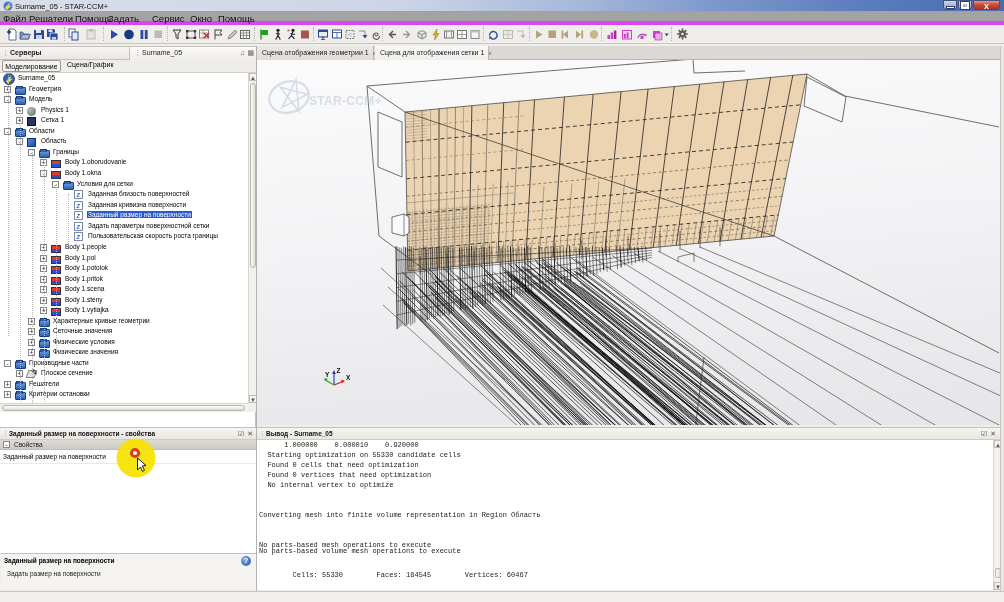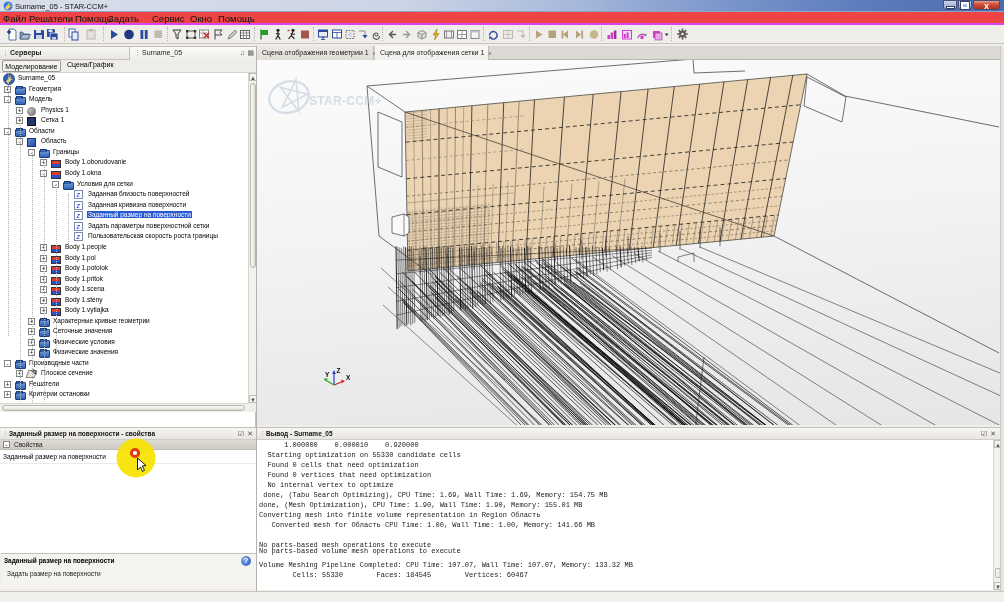--- a/index.html
+++ b/index.html
@@ -1,19 +1,19 @@
 <!DOCTYPE html>
 <html><head><meta charset="utf-8"><style>
 *{margin:0;padding:0;box-sizing:border-box}
 body{width:1004px;height:602px;position:relative;font-family:"Liberation Sans",sans-serif;background:#f0eeea;overflow:hidden}
 .abs{position:absolute}
 .titlebar{left:0;top:0;width:1004px;height:12px;background:linear-gradient(90deg,#d9deea 0%,#ccd5e6 40%,#a5b7da 58%,#7b96cb 72%,#5b7cbd 86%,#4a6bb0 100%);border-bottom:1px solid #8fa3c8}
 .title-txt{position:absolute;left:15px;top:2px;font-size:7.5px;color:#111;white-space:nowrap}
 .wbtn{position:absolute;top:0;height:10px;width:19px;border:1px solid #44507a;border-radius:0 0 3px 3px}
-.menubar{left:0;top:12px;width:1004px;height:13px;background:#ef4444;border-bottom:2px solid #d946ef;font-size:9.5px;color:#111}
+.menubar{left:0;top:12px;width:1004px;height:13px;background:#a3a3a3;border-bottom:4px solid #d946ef;font-size:9.5px;color:#111}
 .menubar span{position:absolute;top:1px}
 .toolbar{left:0;top:25px;width:1004px;height:19px;background:#f0eeea;border-bottom:1px solid #c9c6c0}
 .tsep{position:absolute;top:2px;width:1px;height:14px;border-left:1px dotted #b5b2ac}
 .lpanel-h{left:0;top:46px;width:257px;height:14px;background:linear-gradient(#f7f6f4,#e9e7e2);border:1px solid #c4c1bb;border-left:none;font-size:7px}
 .sceneh{left:257px;top:46px;width:747px;height:14px;background:#dcd9d4;border-bottom:1px solid #b9b6b0}
 .stab{position:absolute;top:0;height:14px;font-size:7px;color:#222;padding:3px 3px 0 5px;border-right:1px solid #bdbab4;white-space:nowrap}
 .tabrow{left:0;top:60px;width:257px;height:13px;background:#efede9;border-bottom:1px solid #d5d2cc;font-size:7px}
 .tree{left:0;top:73px;width:248px;height:330px;background:#fff;overflow:hidden;font-size:6.5px}
 .trow{position:absolute;height:11px;white-space:nowrap;color:#000}
 .trow span{letter-spacing:0}
@@ -901,27 +901,23 @@
     <span style="position:absolute;left:9px;top:2px">Вывод - Surname_05</span>
     <span style="position:absolute;right:17px;top:2px;color:#555;font-weight:normal;font-size:7px">☑</span>
     <span style="position:absolute;right:8px;top:2px;color:#555;font-weight:normal;font-size:7px">✕</span>
   </div>
 <div class="abs console">
     <div style="position:absolute;left:2px;top:1px;white-space:pre">&nbsp;&nbsp;&nbsp;&nbsp;&nbsp;&nbsp;1.000000&nbsp;&nbsp;&nbsp;&nbsp;0.000010&nbsp;&nbsp;&nbsp;&nbsp;0.920000</div>
     <div style="position:absolute;left:2px;top:11px;white-space:pre">&nbsp;&nbsp;Starting&nbsp;optimization&nbsp;on&nbsp;55330&nbsp;candidate&nbsp;cells</div>
     <div style="position:absolute;left:2px;top:21px;white-space:pre">&nbsp;&nbsp;Found&nbsp;0&nbsp;cells&nbsp;that&nbsp;need&nbsp;optimization</div>
     <div style="position:absolute;left:2px;top:31px;white-space:pre">&nbsp;&nbsp;Found&nbsp;0&nbsp;vertices&nbsp;that&nbsp;need&nbsp;optimization</div>
     <div style="position:absolute;left:2px;top:41px;white-space:pre">&nbsp;&nbsp;No&nbsp;internal&nbsp;vertex&nbsp;to&nbsp;optimize</div>
-    <div style="position:absolute;left:2px;top:51px;white-space:pre">&nbsp;done,&nbsp;(Tabu&nbsp;Search&nbsp;Optimizing),&nbsp;CPU&nbsp;Time:&nbsp;1.69,&nbsp;Wall&nbsp;Time:&nbsp;1.69,&nbsp;Memory:&nbsp;154.75&nbsp;MB</div>
-    <div style="position:absolute;left:2px;top:61px;white-space:pre">done,&nbsp;(Mesh&nbsp;Optimization),&nbsp;CPU&nbsp;Time:&nbsp;1.90,&nbsp;Wall&nbsp;Time:&nbsp;1.90,&nbsp;Memory:&nbsp;155.01&nbsp;MB</div>
     <div style="position:absolute;left:2px;top:71px;white-space:pre">Converting&nbsp;mesh&nbsp;into&nbsp;finite&nbsp;volume&nbsp;representation&nbsp;in&nbsp;Region&nbsp;Область</div>
-    <div style="position:absolute;left:2px;top:81px;white-space:pre">&nbsp;&nbsp;&nbsp;Converted&nbsp;mesh&nbsp;for&nbsp;Область&nbsp;CPU&nbsp;Time:&nbsp;1.00,&nbsp;Wall&nbsp;Time:&nbsp;1.00,&nbsp;Memory:&nbsp;141.66&nbsp;MB</div>
     <div style="position:absolute;left:2px;top:101px;white-space:pre">No&nbsp;parts-based&nbsp;mesh&nbsp;operations&nbsp;to&nbsp;execute</div>
     <div style="position:absolute;left:2px;top:107px;white-space:pre">No&nbsp;parts-based&nbsp;volume&nbsp;mesh&nbsp;operations&nbsp;to&nbsp;execute</div>
-    <div style="position:absolute;left:2px;top:121px;white-space:pre">Volume&nbsp;Meshing&nbsp;Pipeline&nbsp;Completed:&nbsp;CPU&nbsp;Time:&nbsp;107.07,&nbsp;Wall&nbsp;Time:&nbsp;107.07,&nbsp;Memory:&nbsp;133.32&nbsp;MB</div>
     <div style="position:absolute;left:2px;top:131px;white-space:pre">&nbsp;&nbsp;&nbsp;&nbsp;&nbsp;&nbsp;&nbsp;&nbsp;Cells:&nbsp;55330&nbsp;&nbsp;&nbsp;&nbsp;&nbsp;&nbsp;&nbsp;&nbsp;Faces:&nbsp;184545&nbsp;&nbsp;&nbsp;&nbsp;&nbsp;&nbsp;&nbsp;&nbsp;Vertices:&nbsp;60467</div>
   </div>
 <div class="abs cscroll">
     <div class="arrowglyph" style="position:absolute;left:0;top:0;width:8px;height:8px;border:1px solid #c0bdb7;background:#f6f5f2">▲</div>
     <div style="position:absolute;left:1px;top:128px;width:6px;height:10px;background:linear-gradient(90deg,#fdfdfc,#dcdad4);border:1px solid #b8b5af;border-radius:2px"></div>
     <div class="arrowglyph" style="position:absolute;left:0;bottom:0;width:8px;height:8px;border:1px solid #c0bdb7;background:#f6f5f2">▼</div>
   </div>
 <div class="abs statusbar"></div>
 <div class="abs" style="left:1000px;top:46px;width:4px;height:545px;background:#e8e6e2;border-left:1px solid #c9c6c0"></div>
 <div class="abs" style="left:256px;top:46px;width:1px;height:545px;background:#b5b2ac"></div>

